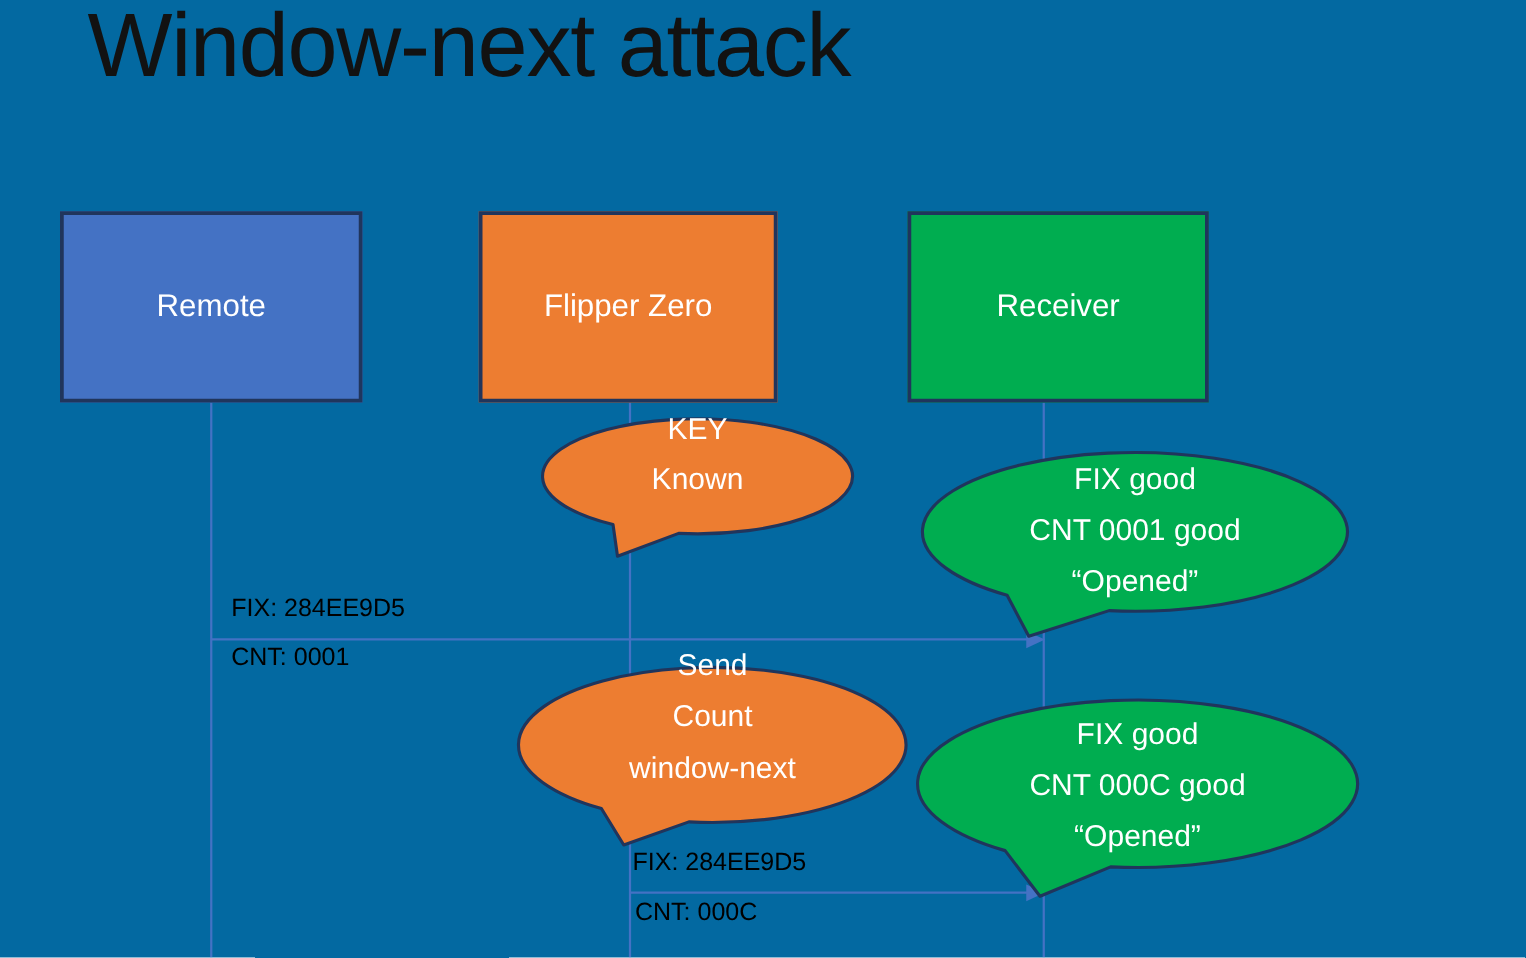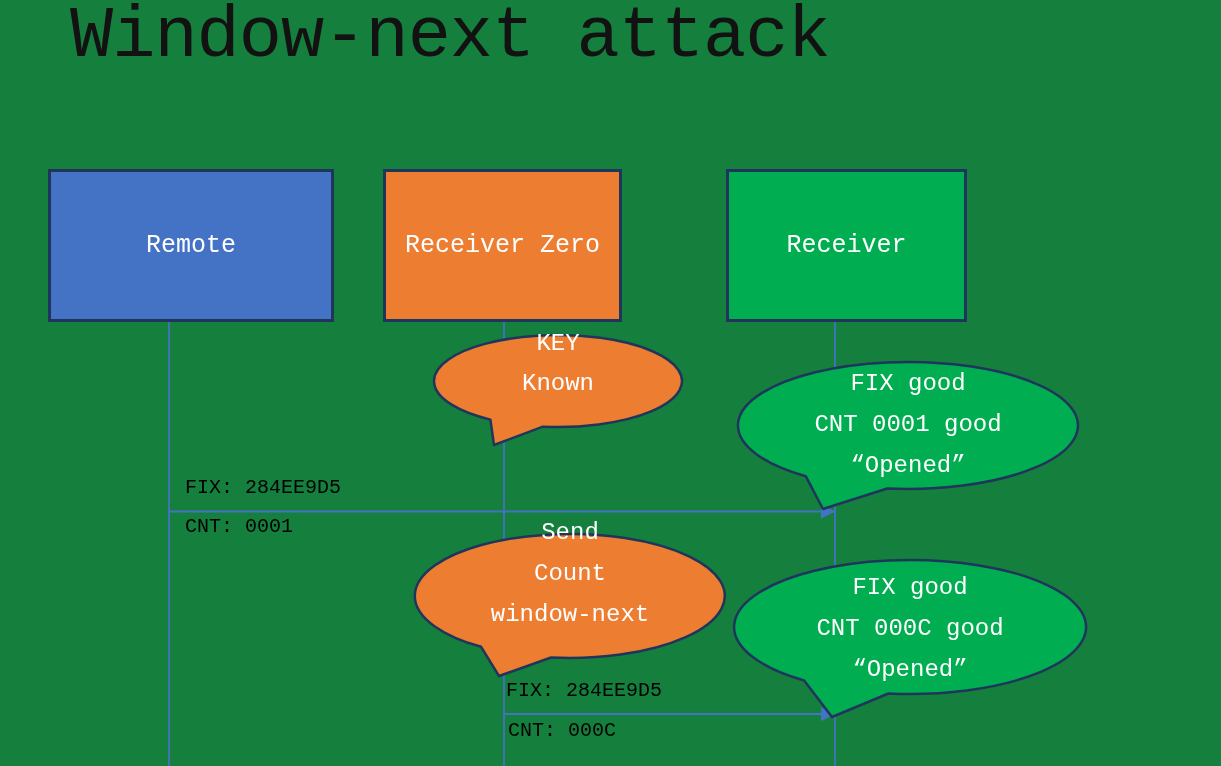--- a/index.html
+++ b/index.html
@@ -1,31 +1,31 @@
 <!DOCTYPE html>
 <html><head>
 <meta charset="utf-8">
 <style>
   html,body { margin:0; padding:0; background:#ffffff; }
   .slide {
-    position:relative; width:1221px; height:766px; background:#15803d;
-    overflow:hidden; font-family:Liberation Mono, monospace;
+    position:relative; width:1221px; height:766px; background:#0369a1;
+    overflow:hidden; font-family:Liberation Sans, sans-serif;
   }
   .title {
     position:absolute; left:70px; top:-8px; margin:0;
     font-size:72px; font-weight:300; letter-spacing:-1px;
     color:#121212; line-height:1.25; white-space:nowrap;
   }
   svg.diagram { position:absolute; left:0; top:0; }
   .actor {
     position:absolute; top:169px; height:153px; box-sizing:border-box;
     border:3px solid #20355C; display:flex; align-items:center; justify-content:center;
     color:#ffffff; font-size:25px;
   }
-  .actor-remote   { left:48px;  width:286px; background:#4472C4; }
+  .actor-remote   { left:48px;  width:242px; background:#4472C4; }
   .actor-flipper  { left:383px; width:239px; background:#ED7D31; }
   .actor-receiver { left:716px; width:241px; background:#00AD50;margin-left:10px; }
   .callout-text {
     position:absolute; color:#ffffff; font-size:24px; line-height:41px;
     text-align:center; pointer-events:none;
   }
   .callout-1 { left:458px; top:324px; width:200px; line-height:40px; }
   .callout-2 { left:758px; top:363px; width:300px; }
   .callout-3 { left:420px; top:512px; width:300px; }
   .callout-4 { left:760px; top:567px; width:300px; }
@@ -59,21 +59,21 @@
     <path d="M542.9 426.7 A124 46 0 1 0 490.4 419.6 L494 445 Z" fill="#ED7D31" stroke="#20355C" stroke-width="2.5" stroke-linejoin="round"></path>
     <path d="M887.3 488.5 A170 63.5 0 1 0 805.7 476.2 L823 509 Z" fill="#00AD50" stroke="#20355C" stroke-width="2.5" stroke-linejoin="round"></path>
     <path d="M551.1 657.5 A155 62 0 1 0 481.1 646.8 L499 676 Z" fill="#ED7D31" stroke="#20355C" stroke-width="2.5" stroke-linejoin="round"></path>
     <path d="M888.5 693.5 A176 67 0 1 0 804.1 680.5 L832 717 Z" fill="#00AD50" stroke="#20355C" stroke-width="2.5" stroke-linejoin="round"></path>
   </svg>
 
   <div class="actor actor-remote">
     <span>Remote</span>
   </div>
   <div class="actor actor-flipper">
-    <span>Receiver Zero</span>
+    <span>Flipper Zero</span>
   </div>
   <div class="actor actor-receiver">
     <span>Receiver</span>
   </div>
 
   <div class="callout-text callout-1">
     <div>KEY</div>
     <div>Known</div>
   </div>
   <div class="callout-text callout-2">

